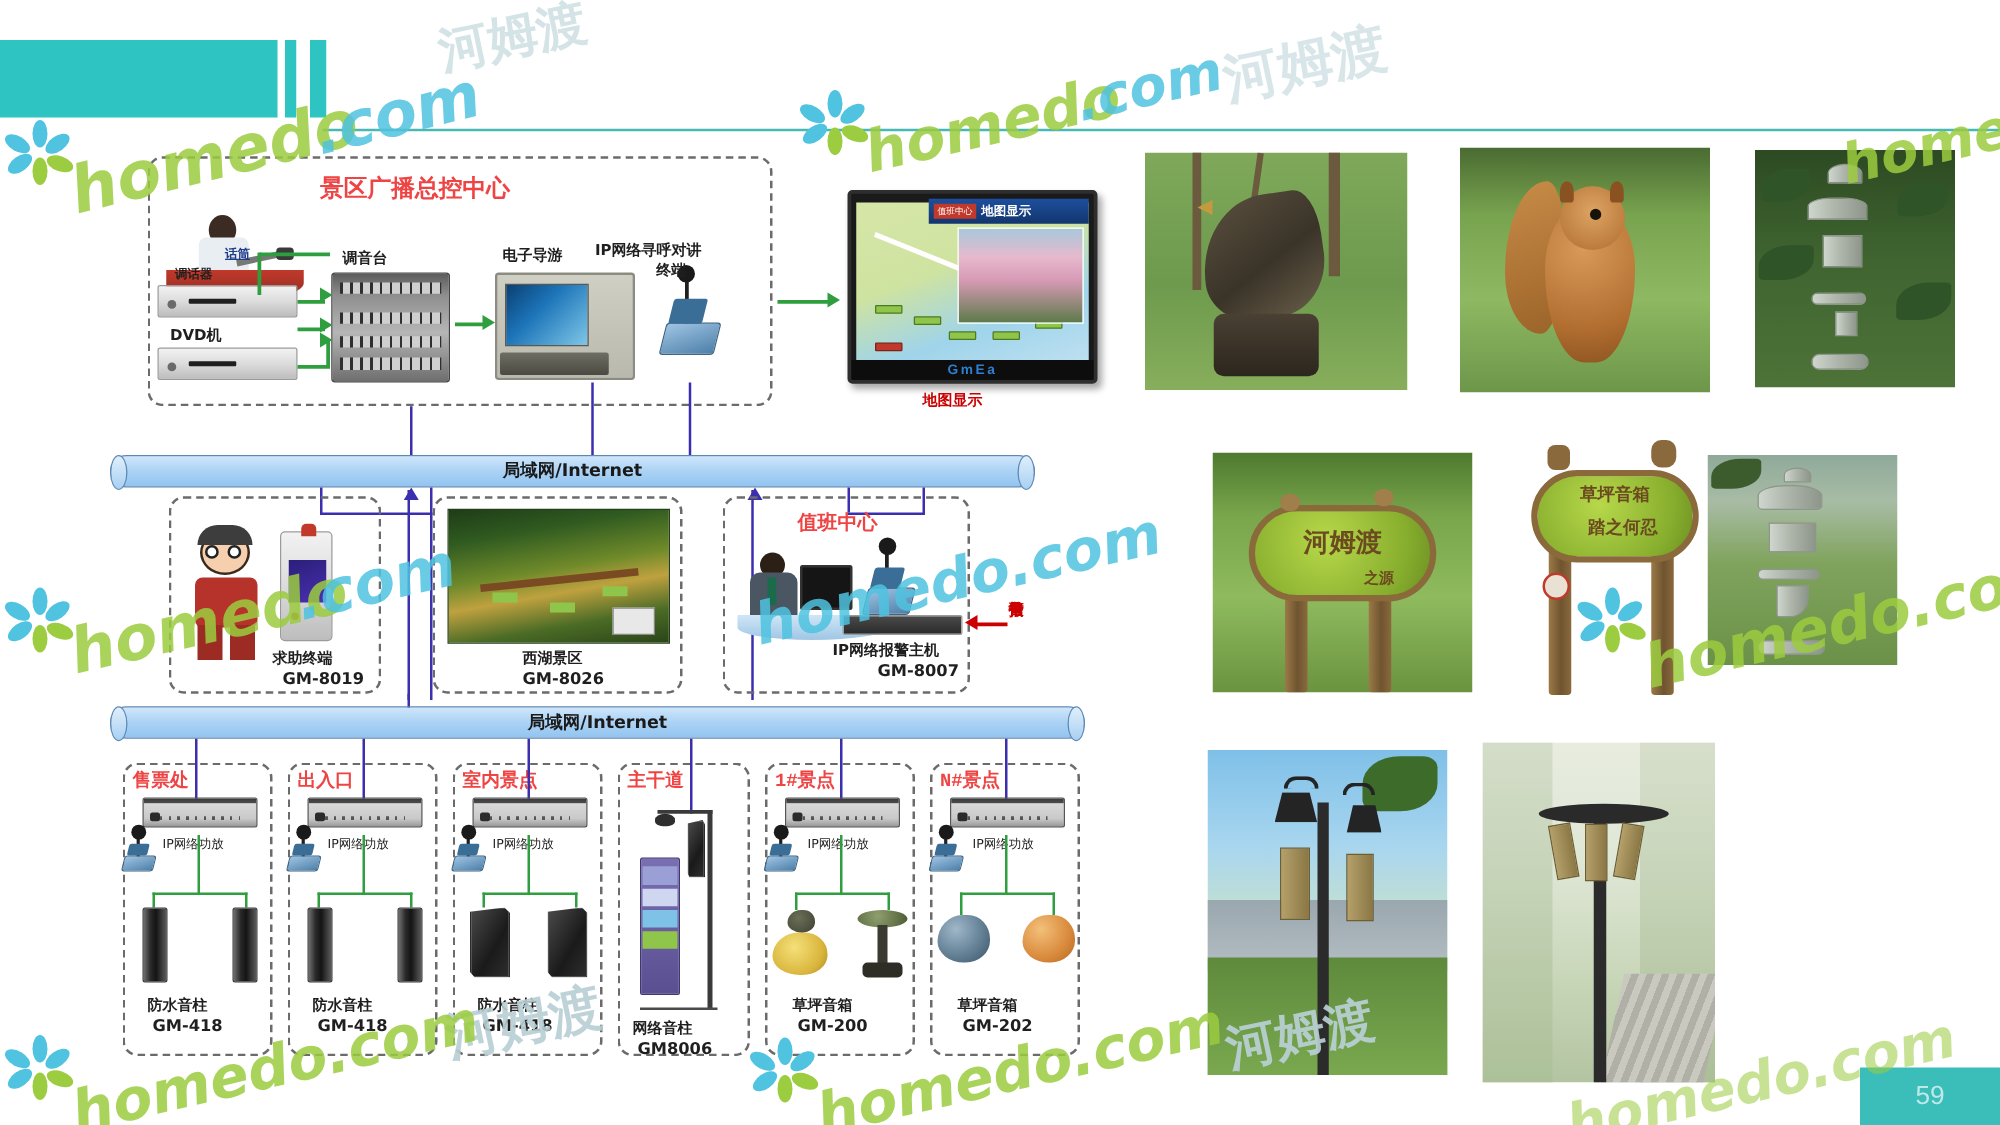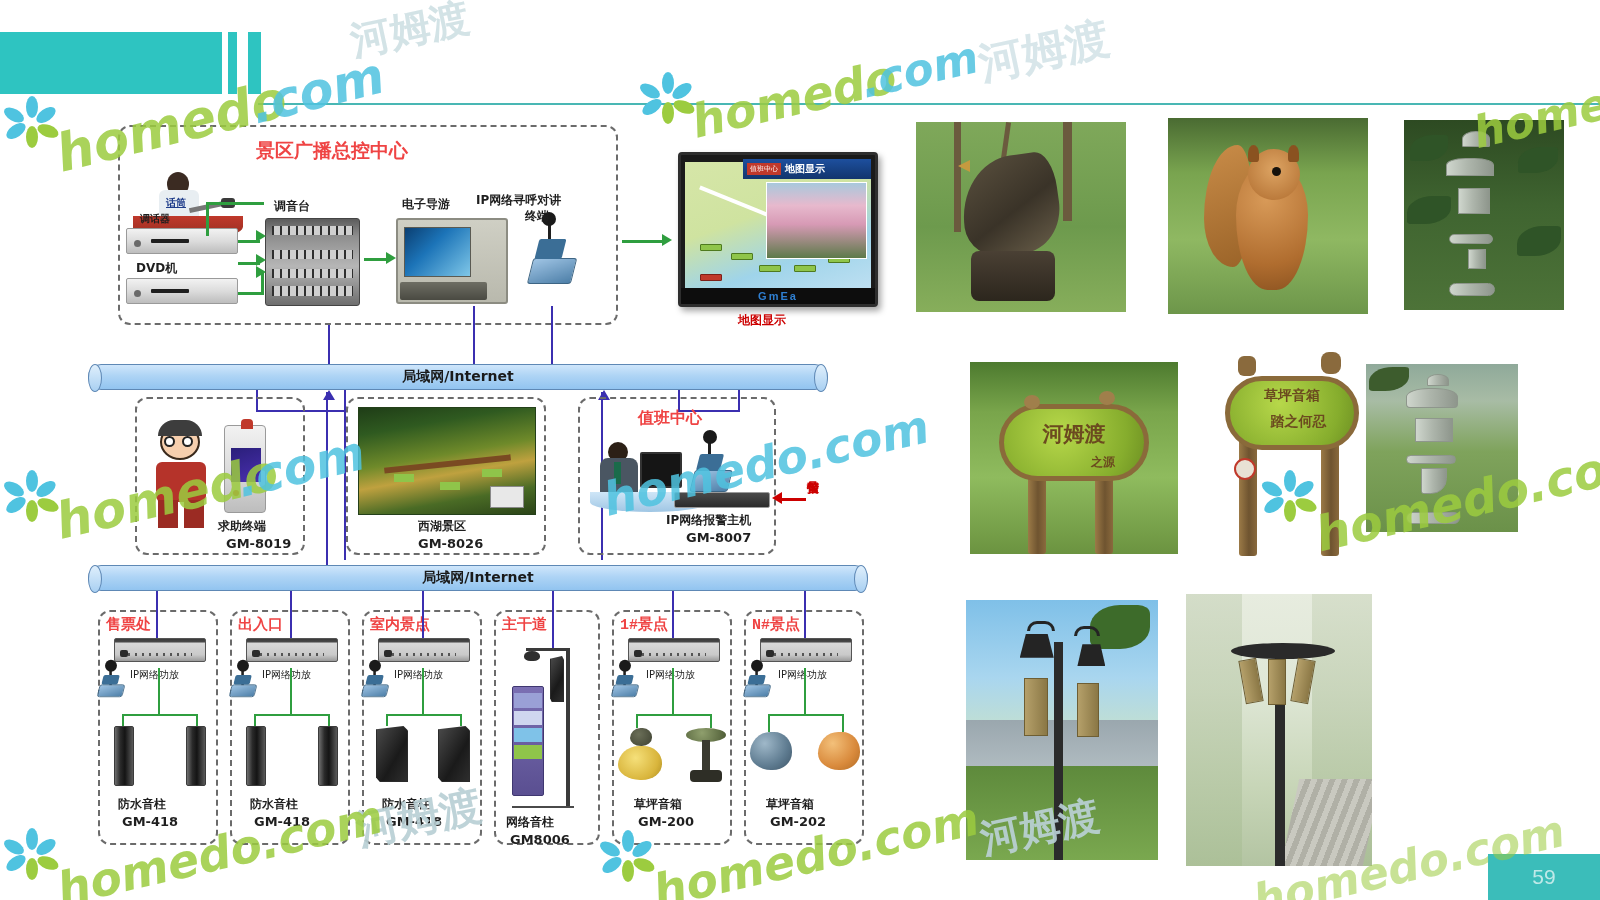--- a/index.html
+++ b/index.html
@@ -348,21 +348,21 @@
   <div class="dashbox" style="left:40px; top:5px; width:500px; height:200px;"></div>
   <div class="boxtitle" style="left:178px; top:18px; font-size:19px;">景区广播总控中心</div>
 
   <div class="personDesk" style="left:55px; top:50px; width:110px; height:72px;">
     <div class="head" style="left:34px; top:2px; width:22px; height:24px; background:#3b2b22;"></div>
     <div class="body" style="left:26px; top:20px; width:40px; height:32px; background:#e8eef2; border-radius:6px 6px 0 0;"></div>
     <div class="body" style="left:0px; top:46px; width:110px; height:26px; background:linear-gradient(180deg,#c0392b,#8e2b20); border-radius:0 0 60% 40%;"></div>
     <div class="body" style="left:56px; top:34px; width:40px; height:5px; background:#777; transform:rotate(-12deg);"></div>
     <div class="body" style="left:88px; top:28px; width:14px; height:10px; background:#3a3a3a; border-radius:3px;"></div>
   </div>
-  <div class="devlabel small" style="left:88px; top:76px; color:#1f3d8a; font-weight:bold;text-decoration:underline;">话筒</div>
+  <div class="devlabel small" style="left:102px; top:76px; color:#1f3d8a; font-weight:bold;text-decoration:underline;">话筒</div>
 
   <div class="silverbox" style="left:48px; top:108px; width:112px; height:26px;">
     <div class="dot"></div>
       <div class="slot"></div>
   </div>
   <div class="devlabel small" style="left:62px; top:92px; font-weight:bold;">调话器</div>
 
   <div class="silverbox" style="left:48px; top:158px; width:112px; height:26px;">
     <div class="dot"></div>
       <div class="slot"></div>
@@ -487,21 +487,21 @@
     <div class="body" style="left:0px; top:54px; width:120px; height:20px; background:linear-gradient(180deg,#cfe6f7,#9fc6e4); border-radius:0 0 50% 50%;"></div>
   </div>
   <div class="micstand" style="left:614px; top:316px; width:38px; height:56px;">
     <div class="neck"></div>
       <div class="head"></div>
     <div class="base"></div>
       <div class="base2"></div>
   </div>
   <div class="silverbox" style="left:596px; top:372px; width:96px; height:16px; background:linear-gradient(180deg,#4a4a4a,#2b2b2b);"></div>
   <div class="devlabel mid" style="left:588px; top:392px;">IP网络报警主机</div>
-  <div class="devlabel bold" style="left:608px; top:410px;">GM-8007</div>
+  <div class="devlabel bold" style="left:624px; top:410px;">GM-8007</div>
   <div class="gline" style="left:700px; top:378px; width:28px; height:3px; background:#cc0000;"></div>
   <div style="position:absolute; left:694px; top:372px; width:0;height:0;border-top:6px solid transparent;border-bottom:6px solid transparent;border-right:10px solid #cc0000;"></div>
   <div class="devlabel red" style="left:726px; top:352px; writing-mode: vertical-rl;">报警信号</div>
 
   <div class="vline" style="left:248px; top:435px; height:24px;"></div>
   <div class="varrow-dn" style="left:245px; top:450px;"></div>
 
   <div class="pipe" style="left:10px; top:445px; width:780px;">
     <span>局域网/Internet</span>
   </div>

